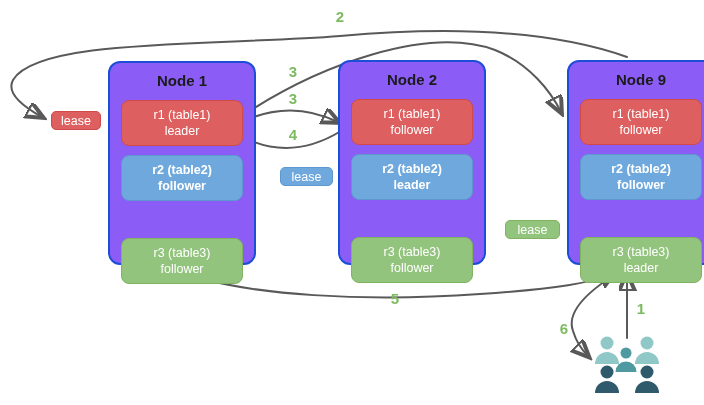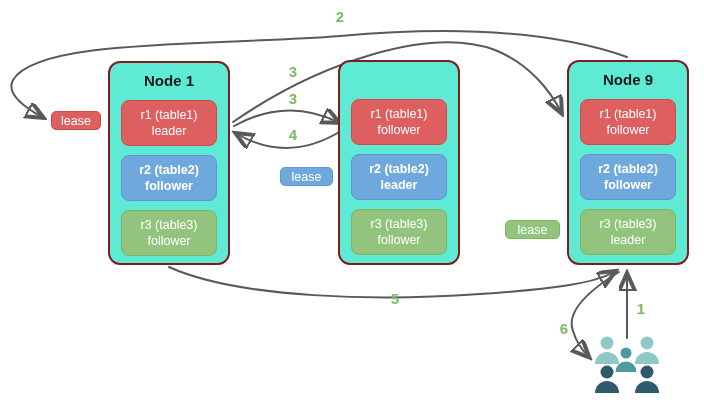--- a/index.html
+++ b/index.html
@@ -1,29 +1,29 @@
 <!DOCTYPE html>
 <html><head>
 <meta charset="utf-8">
 <style>
   html,body{margin:0;padding:0;background:#ffffff;}
   .canvas{position:relative;width:704px;height:405px;background:#ffffff;overflow:hidden;
           font-family:"Liberation Sans",sans-serif;}
   svg.arrows{position:absolute;left:0;top:0;width:704px;height:405px;pointer-events:none;}
   svg.arrows path{fill:none;stroke:#595959;stroke-width:2;stroke-linecap:round;}
 
-  .node{position:absolute;width:122px;height:205px;background:#5eead4;border:2px solid #7f1d1d;
+  .node{position:absolute;width:148px;height:205px;background:#8b5cf6;border:2px solid #1d4ed8;
         border-radius:12px;box-sizing:border-box;}
   .node-title{margin-top:9px;text-align:center;font-size:15px;font-weight:bold;color:#1b1b1b;}
   .replicas{position:absolute;left:11px;right:11px;top:37px;display:flex;flex-direction:column;gap:9px;}
   .replica{height:46px;border-radius:8px;display:flex;flex-direction:column;align-items:center;
            justify-content:center;color:#fff;font-size:12.5px;line-height:1.3;box-sizing:border-box;}
   .replica.red{background:#dd5f5f;border:1.5px solid #d04a4a;}
   .replica.blue{background:#6fa8dc;border:1.5px solid #5d97cf;font-weight:bold;}
-  .replica.green{background:#93c47d;border:1.5px solid #7fb35f;}
+  .replica.green{background:#93c47d;border:1.5px solid #7fb35f;margin-top:28px;}
 
   .lease{position:absolute;height:19px;border-radius:5px;color:#fff;font-size:12.5px;
          display:flex;align-items:center;justify-content:center;box-sizing:border-box;}
   .lease.red{left:51px;top:111px;width:50px;background:#dd5f5f;border:1.5px solid #d04a4a;}
   .lease.blue{left:280px;top:167px;width:53px;background:#6fa8dc;border:1.5px solid #5d97cf;}
   .lease.green{left:505px;top:220px;width:55px;background:#93c47d;border:1.5px solid #7fb35f;}
 
   .step{position:absolute;transform:translate(-50%,-50%);color:#7dbb61;font-weight:bold;font-size:15px;}
   .s2{left:340px;top:16px;} .s3a{left:293px;top:71px;} .s3b{left:293px;top:98px;}
   .s4{left:293px;top:134px;} .s5{left:395px;top:298px;} .s1{left:641px;top:308px;}
@@ -63,20 +63,21 @@
         <span>follower</span>
       </div>
       <div class="replica green">
         <span>r3 (table3)</span>
         <span>follower</span>
       </div>
     </div>
   </div>
 
   <div class="node" style="left:338px;top:60px;">
+    <div class="node-title">Node 2</div>
     <div class="replicas">
       <div class="replica red">
         <span>r1 (table1)</span>
         <span>follower</span>
       </div>
       <div class="replica blue">
         <span>r2 (table2)</span>
         <span>leader</span>
       </div>
       <div class="replica green">

